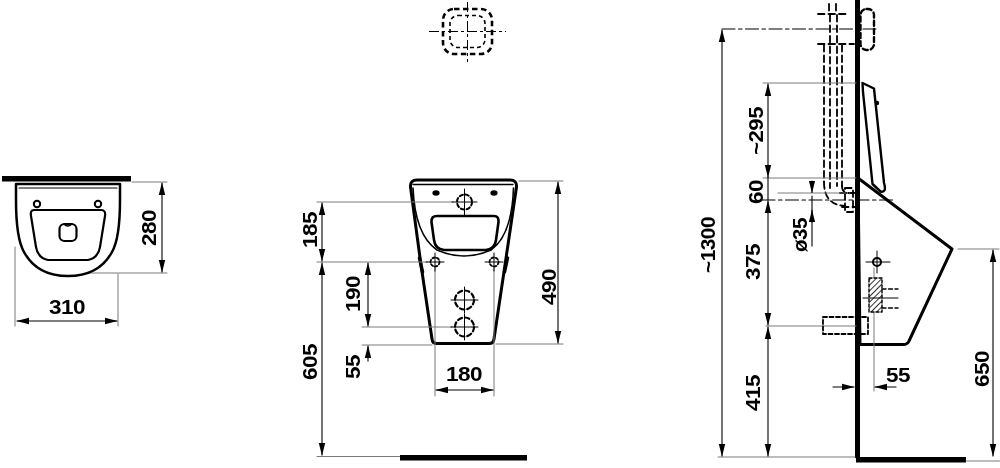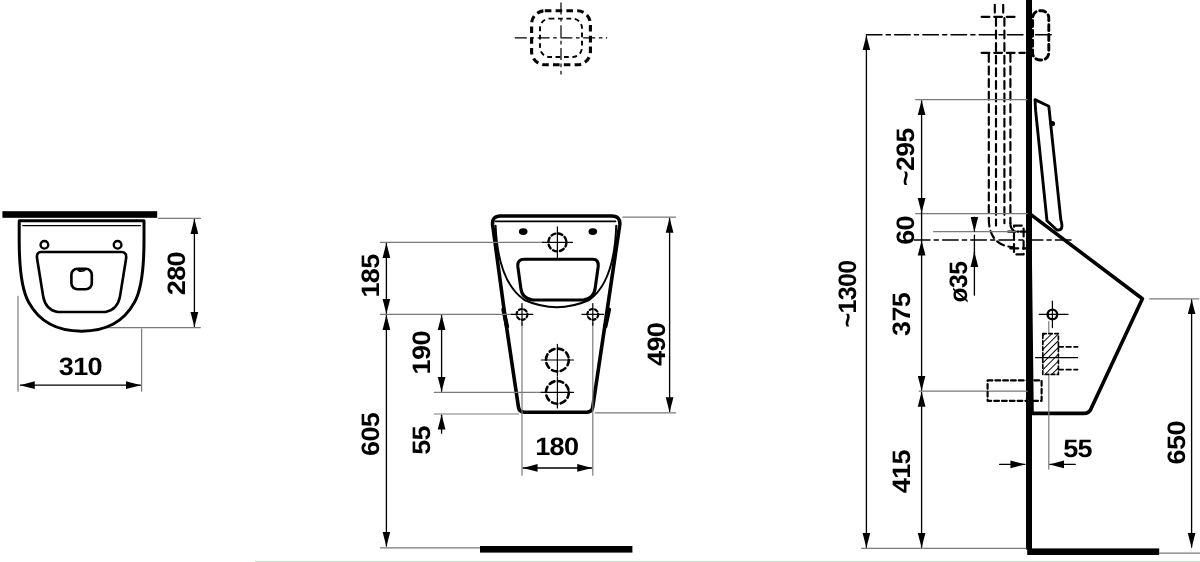--- a/index.html
+++ b/index.html
@@ -1,16 +1,16 @@
 <!DOCTYPE html>
 <html><head>
 <meta charset="utf-8">
 <style>
   html,body{margin:0;padding:0;background:#fff;}
-  #stage{position:relative;width:1000px;height:468px;background:#15803d;overflow:hidden;
+  #stage{position:relative;width:1000px;height:468px;background:#86efac;overflow:hidden;
          font-family:"Liberation Sans",sans-serif;}
   svg{position:absolute;left:0;top:0;}
   text.dim{font-family:"Liberation Sans",sans-serif;font-weight:bold;font-size:21px;
            letter-spacing:-0.5px;fill:#000;}
 </style>
 </head>
 <body>
 
 <div id="stage">
 <svg width="1000" height="468" viewBox="0 0 1000 468">

